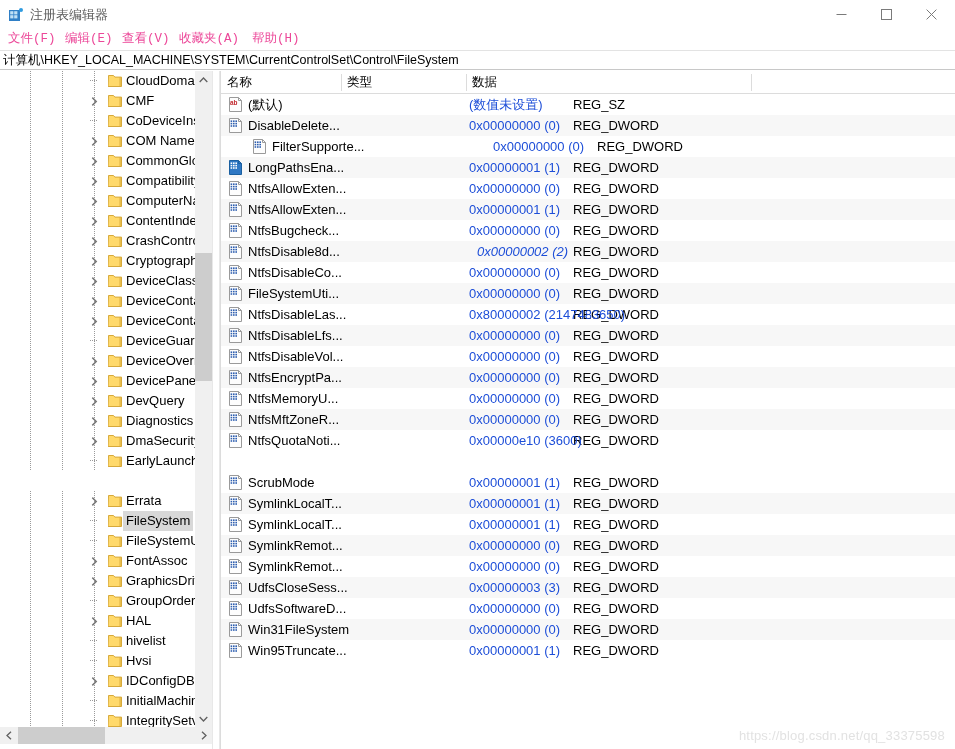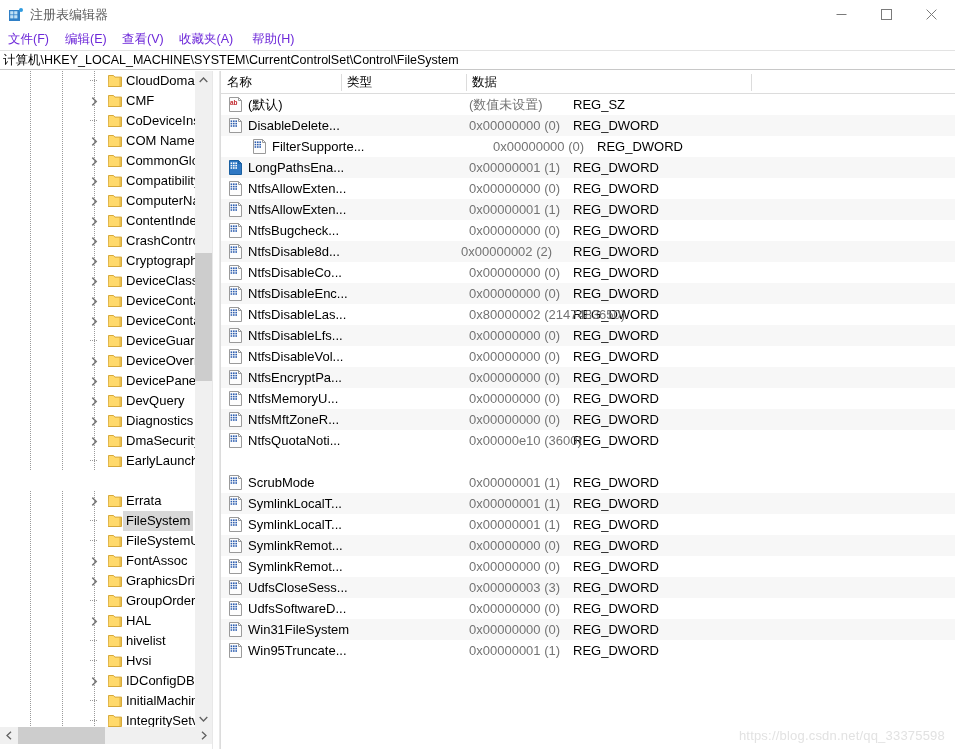--- a/index.html
+++ b/index.html
@@ -37,21 +37,21 @@
   #btn-close{right:1px;}
   .winbtn svg{display:block;}
 
   
   #menubar{
     position:absolute;left:0;top:29px;width:955px;height:21px;
     background:#ffffff;
   }
   .menu-item{
     position:absolute;top:0;height:21px;line-height:21px;
-    font-size:12.5px;color:#6d28d9;white-space:nowrap;padding:0 2px;
+    font-size:12.5px;color:#ec4899;white-space:nowrap;padding:0 2px;font-family:Liberation Mono, monospace;
   }
 
   
   #addressbar{
     position:absolute;left:0;top:50px;width:955px;height:20px;
     background:#ffffff;
     border-top:1px solid #e3e3e3;
     border-bottom:1px solid #c8c8c8;
     box-sizing:border-box;
   }
@@ -166,21 +166,21 @@
   .lrow .cname{
     position:absolute;left:27px;top:0;height:21px;line-height:21px;
     font-size:13px;color:#000;white-space:nowrap;
   }
   .lrow .ctype{
     position:absolute;left:352px;top:0;height:21px;line-height:21px;
     font-size:13px;color:#000;white-space:nowrap;
   }
   .lrow .cdata{
     position:absolute;left:248px;top:0;height:21px;line-height:21px;
-    font-size:13px;color:#737373;white-space:nowrap;
+    font-size:13px;color:#1d4ed8;white-space:nowrap;
   }
 
   
   #watermark{
     position:absolute;right:10px;bottom:6px;
     font-size:13px;color:#e2e2e2;white-space:nowrap;
     letter-spacing:.2px;
   }
 </style>
 </head>
@@ -839,21 +839,21 @@
             <rect x="7.4" y="2.4" width="1.6" height="1.6" fill="#2f5fb0"></rect>
             <rect x="2.6" y="4.8" width="1.6" height="1.6" fill="#2f5fb0"></rect>
             <rect x="5.0" y="4.8" width="1.6" height="1.6" fill="#2f5fb0"></rect>
             <rect x="7.4" y="4.8" width="1.6" height="1.6" fill="#2f5fb0"></rect>
             <rect x="2.6" y="7.2" width="1.6" height="1.6" fill="#2f5fb0"></rect>
             <rect x="5.0" y="7.2" width="1.6" height="1.6" fill="#2f5fb0"></rect>
             <rect x="7.4" y="7.2" width="1.6" height="1.6" fill="#2f5fb0"></rect>
           </svg></span>
         <span class="cname">NtfsDisable8d...</span>
         <span class="ctype">REG_DWORD</span>
-        <span class="cdata" style="left: 240px;">0x00000002 (2)</span>
+        <span class="cdata" style="left: 256px; font-style: italic;">0x00000002 (2)</span>
       </div>
       <div class="lrow" style="top: 168px;">
         <span class="ico"><svg width="15" height="15" viewBox="0 0 15 15">
             <path d="M1.5 0.5 h9 l3 3 v11 h-12 z" fill="#fdfdfd" stroke="#9a9a9a" stroke-width="1"></path>
             <path d="M10.5 0.5 v3 h3" fill="none" stroke="#9a9a9a" stroke-width="1"></path>
             <rect x="2.6" y="2.4" width="1.6" height="1.6" fill="#2f5fb0"></rect>
             <rect x="5.0" y="2.4" width="1.6" height="1.6" fill="#2f5fb0"></rect>
             <rect x="7.4" y="2.4" width="1.6" height="1.6" fill="#2f5fb0"></rect>
             <rect x="2.6" y="4.8" width="1.6" height="1.6" fill="#2f5fb0"></rect>
             <rect x="5.0" y="4.8" width="1.6" height="1.6" fill="#2f5fb0"></rect>
@@ -873,21 +873,21 @@
             <rect x="2.6" y="2.4" width="1.6" height="1.6" fill="#2f5fb0"></rect>
             <rect x="5.0" y="2.4" width="1.6" height="1.6" fill="#2f5fb0"></rect>
             <rect x="7.4" y="2.4" width="1.6" height="1.6" fill="#2f5fb0"></rect>
             <rect x="2.6" y="4.8" width="1.6" height="1.6" fill="#2f5fb0"></rect>
             <rect x="5.0" y="4.8" width="1.6" height="1.6" fill="#2f5fb0"></rect>
             <rect x="7.4" y="4.8" width="1.6" height="1.6" fill="#2f5fb0"></rect>
             <rect x="2.6" y="7.2" width="1.6" height="1.6" fill="#2f5fb0"></rect>
             <rect x="5.0" y="7.2" width="1.6" height="1.6" fill="#2f5fb0"></rect>
             <rect x="7.4" y="7.2" width="1.6" height="1.6" fill="#2f5fb0"></rect>
           </svg></span>
-        <span class="cname">NtfsDisableEnc...</span>
+        <span class="cname">FileSystemUti...</span>
         <span class="ctype">REG_DWORD</span>
         <span class="cdata" style="left: 248px;">0x00000000 (0)</span>
       </div>
       <div class="lrow" style="top: 210px;">
         <span class="ico"><svg width="15" height="15" viewBox="0 0 15 15">
             <path d="M1.5 0.5 h9 l3 3 v11 h-12 z" fill="#fdfdfd" stroke="#9a9a9a" stroke-width="1"></path>
             <path d="M10.5 0.5 v3 h3" fill="none" stroke="#9a9a9a" stroke-width="1"></path>
             <rect x="2.6" y="2.4" width="1.6" height="1.6" fill="#2f5fb0"></rect>
             <rect x="5.0" y="2.4" width="1.6" height="1.6" fill="#2f5fb0"></rect>
             <rect x="7.4" y="2.4" width="1.6" height="1.6" fill="#2f5fb0"></rect>

